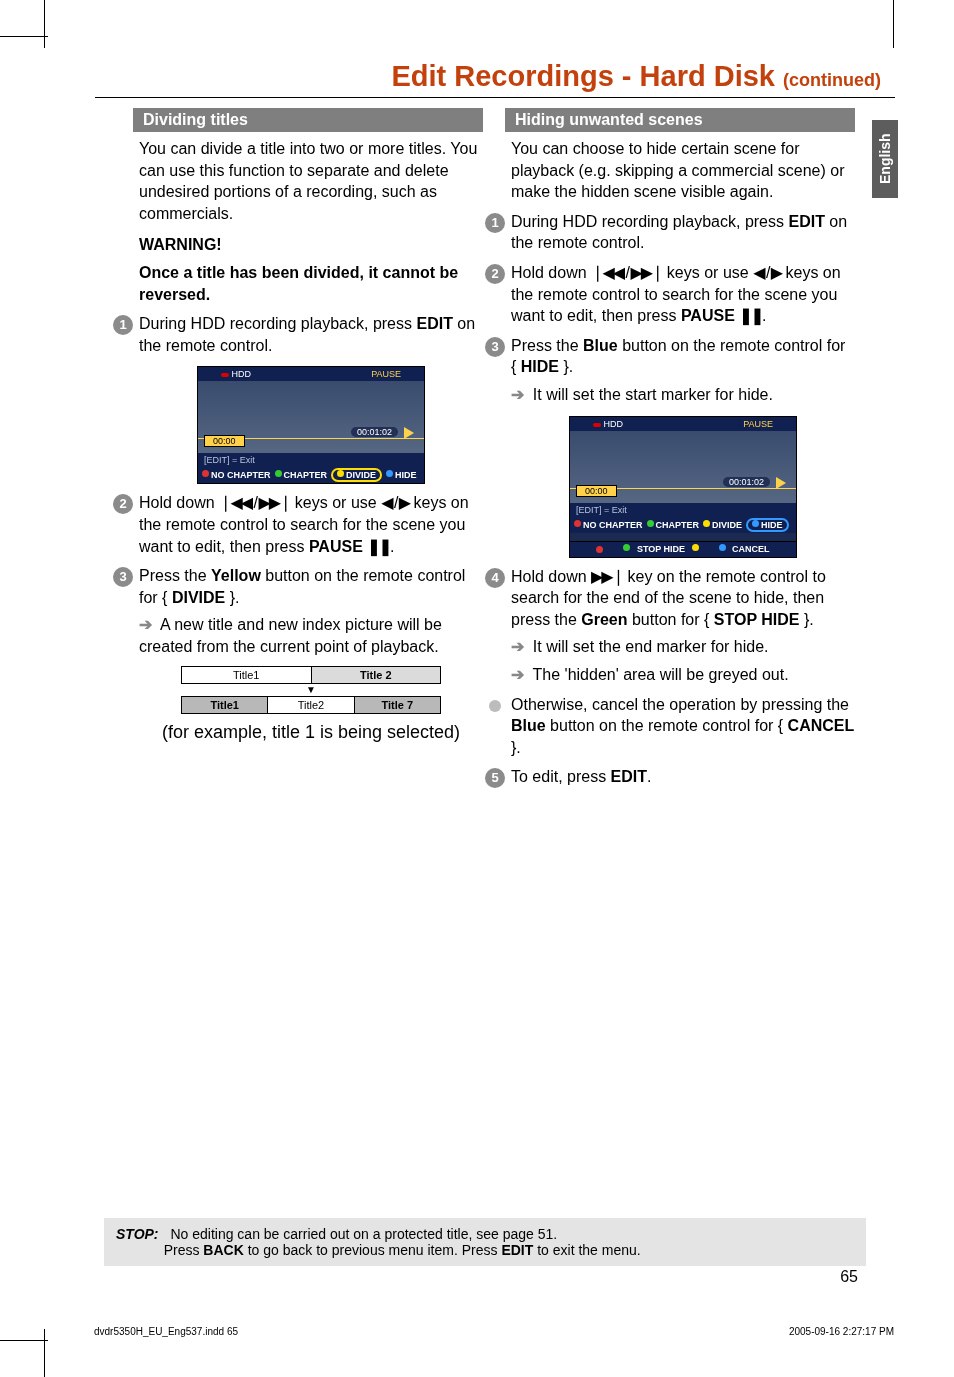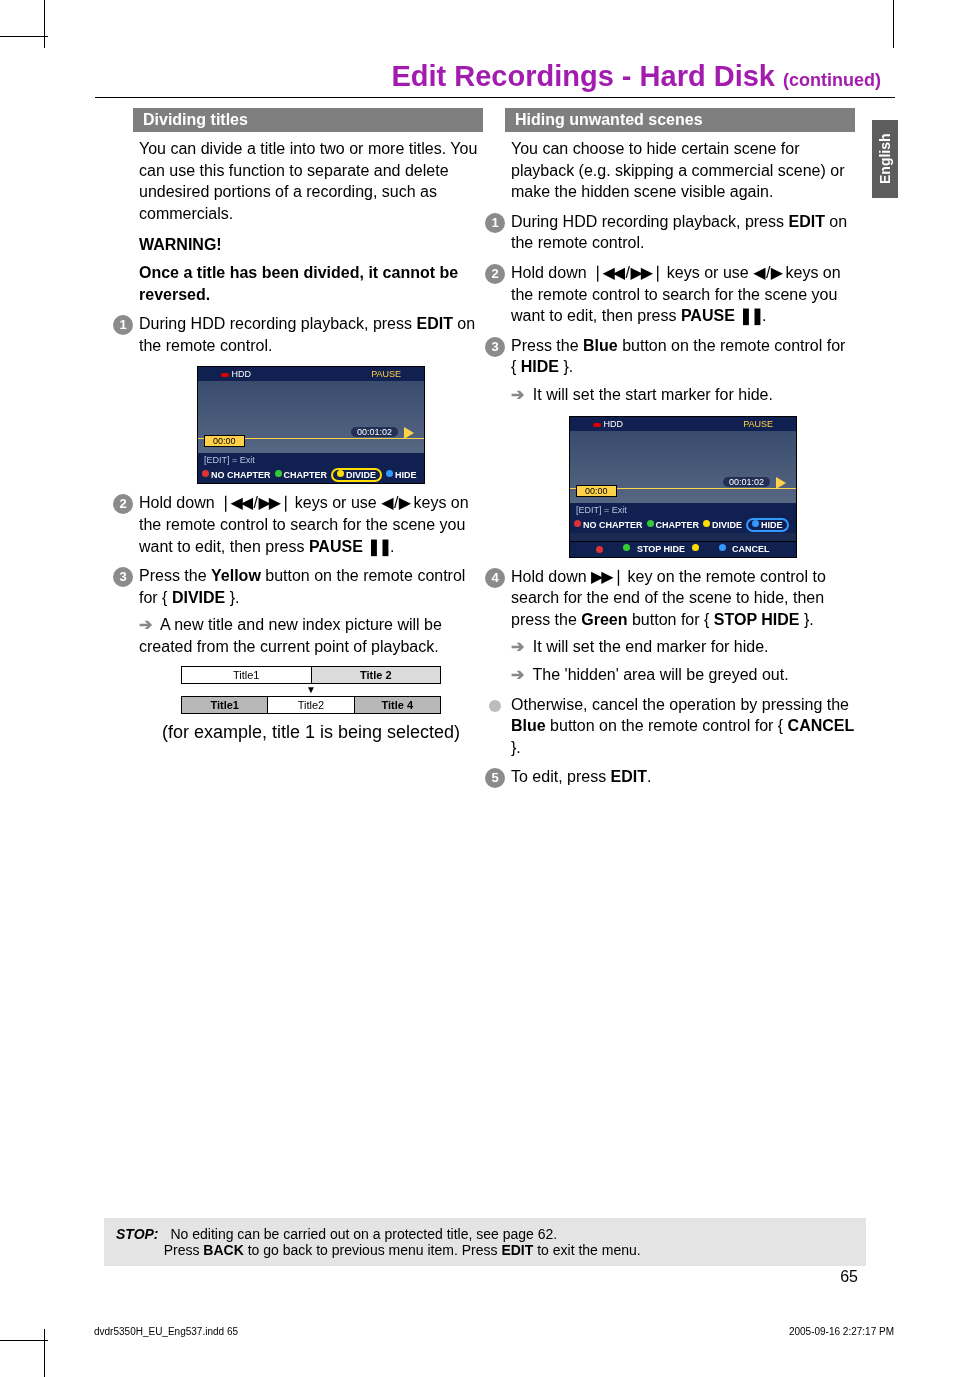--- a/index.html
+++ b/index.html
@@ -44,21 +44,21 @@
 
   .page {
     position: absolute;
     left: 95px; top: 60px;
     width: 800px;
   }
   .main-title {
     text-align: right;
     font-size: 29px;
     font-weight: 700;
-    color: #a21caf;
+    color: #c2410c;
     padding-right: 14px;
     padding-left: 14px;
     padding-bottom: 4px;
     border-bottom: 1px solid #000;
   }
   .main-title .cont { font-size: 18px; font-weight: 700; }
 
   .cols {
     display: flex;
     gap: 28px;
@@ -306,21 +306,21 @@
 
       <div class="title-diagram">
         <div class="td-row1">
           <div>Title1</div>
           <div class="sel">Title 2</div>
         </div>
         <div class="td-arrow">▼</div>
         <div class="td-row2">
           <div class="sel">Title1</div>
           <div>Title2</div>
-          <div class="sel">Title 4</div>
+          <div class="sel">Title 7</div>
         </div>
       </div>
       <p class="caption">(for example, title 1 is being selected)</p>
     </div>
 
     <div class="col">
       <div class="section-bar">Hiding unwanted scenes</div>
       <p>You can choose to hide certain scene for playback (e.g. skipping a commercial scene) or make the hidden scene visible again.</p>
 
       <div class="step">
@@ -403,21 +403,21 @@
         <p>
           <span>To edit, press </span><b>EDIT</b><span>.</span>
         </p>
       </div>
     </div>
   </div>
 </div>
 
 <div class="tips-box">
   <span class="lbl">STOP:</span>
-  <span>No editing can be carried out on a protected title, see page 62.</span><br>
+  <span>No editing can be carried out on a protected title, see page 51.</span><br>
   <span style="visibility:hidden" class="lbl">TIPS:</span>
   <span>
     <span>Press </span><b>BACK</b><span> to go back to previous menu item. Press </span><b>EDIT</b><span> to exit the menu.</span>
   </span>
 </div>
 
 <div class="page-num">65</div>
 
 <div class="footer-meta">
   <span>dvdr5350H_EU_Eng537.indd   65</span>

